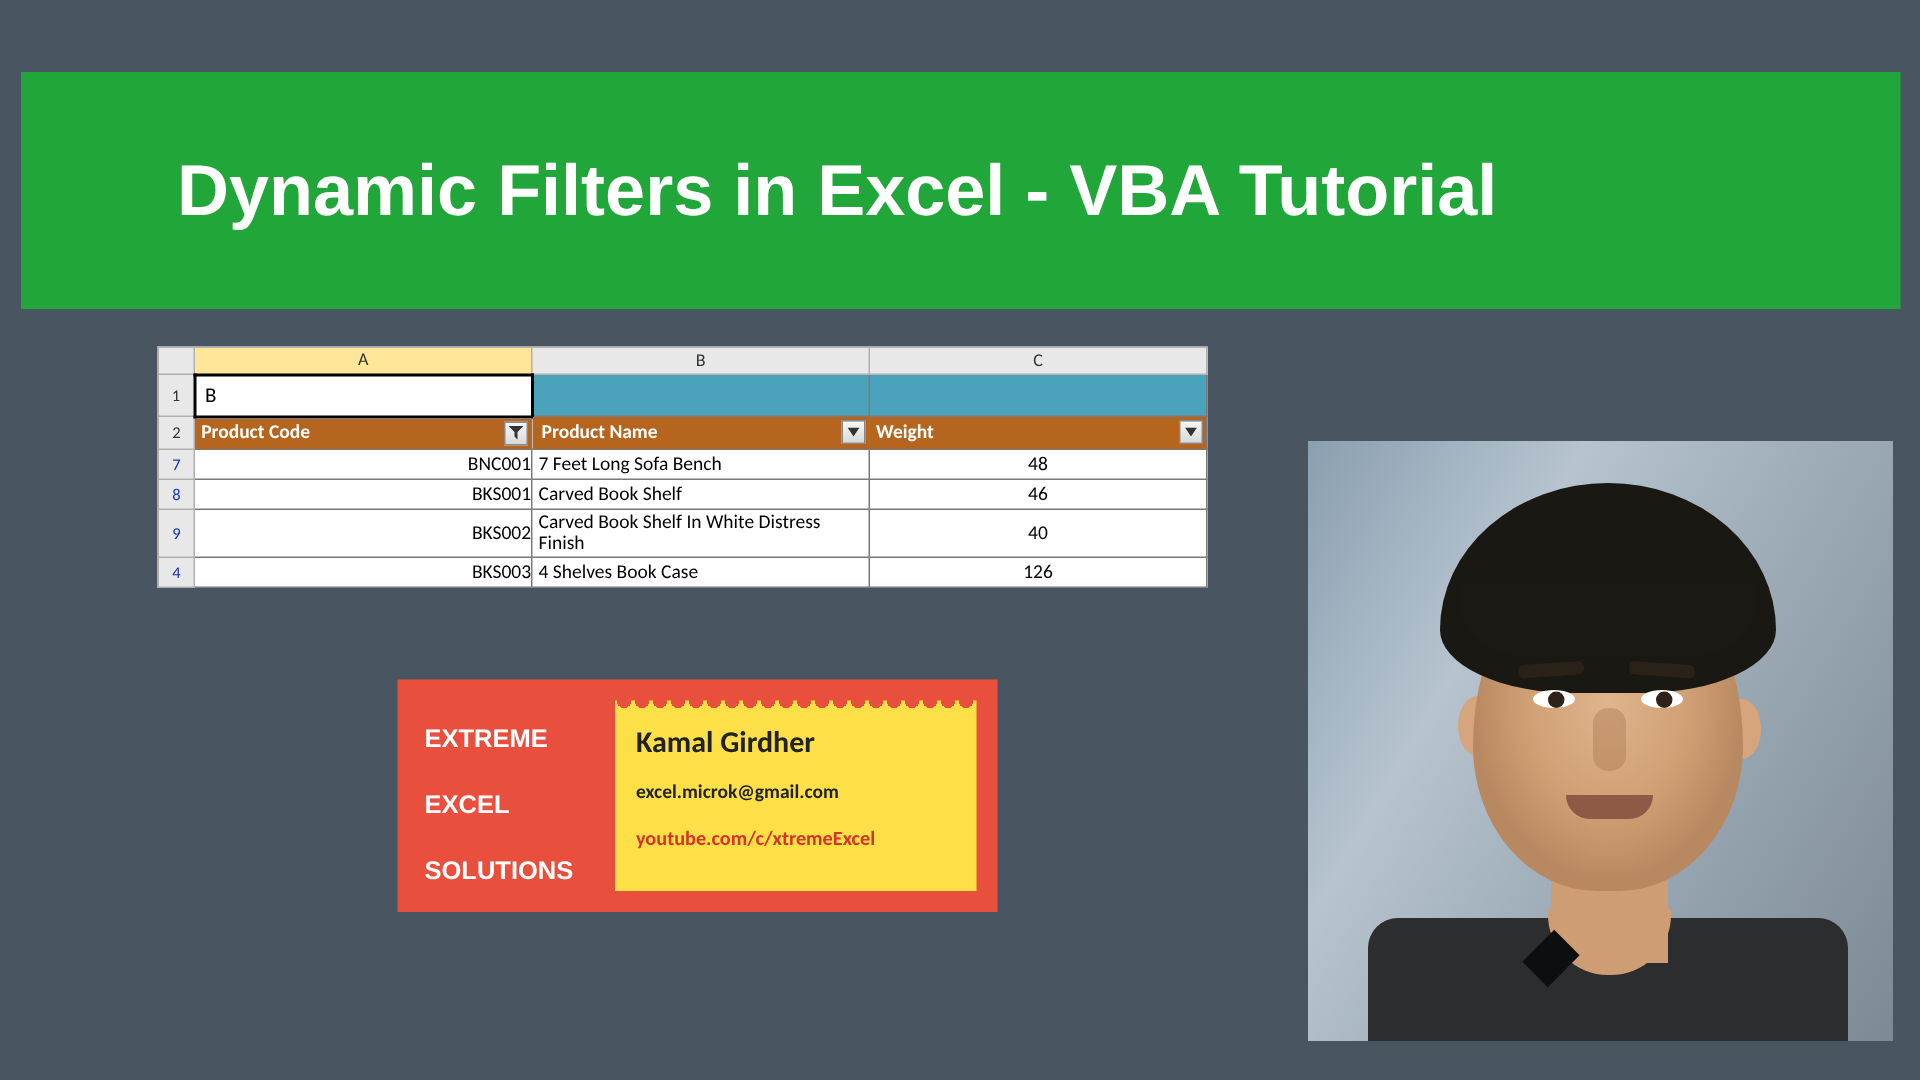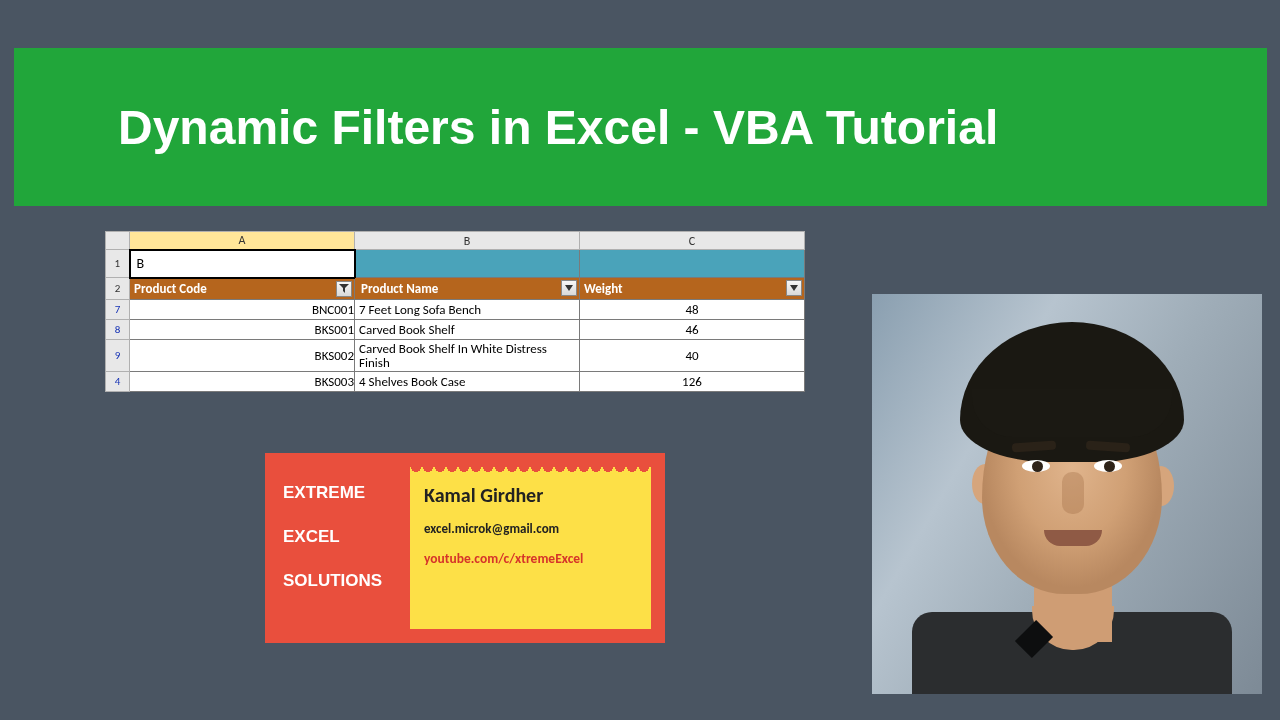--- a/index.html
+++ b/index.html
@@ -112,21 +112,21 @@
   }
   .row-data .d-a { text-align: right; }
   .row-data .d-b { text-align: left; padding: 1px 4px; line-height: 14px; }
   .row-data .d-c { text-align: center; }
   .row-data.two td { height: 32px; }
   .card {
     position: absolute;
     left: 265px;
     top: 453px;
     width: 400px;
-    height: 190px;
+    height: 155px;
     background: #e94f3d;
     display: flex;
   }
   .card-left {
     width: 145px;
     padding: 18px 0 0 18px;
     color: #fff;
     font-weight: bold;
     font-size: 17px;
     line-height: 44px;

